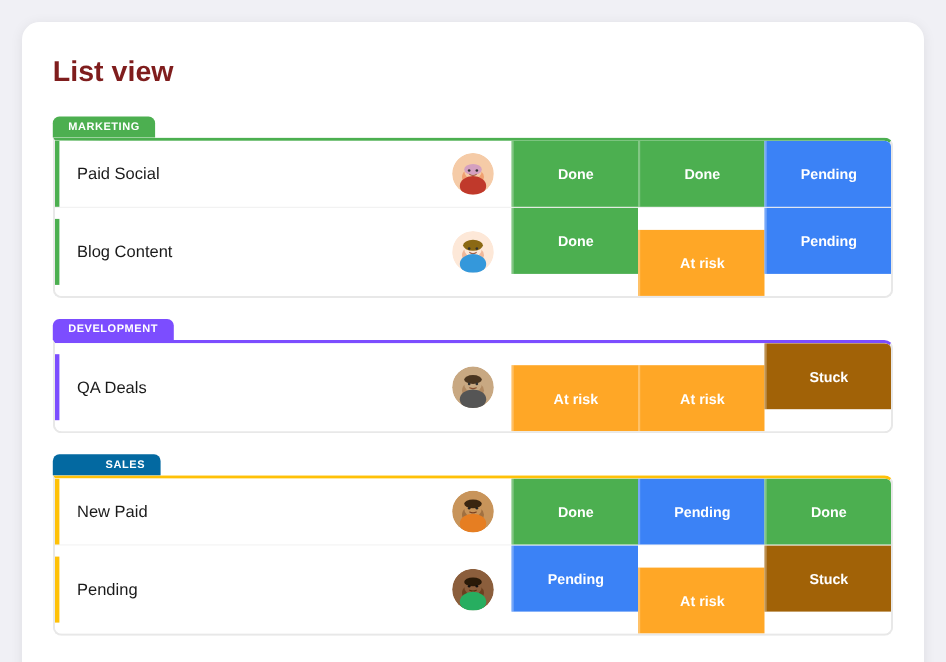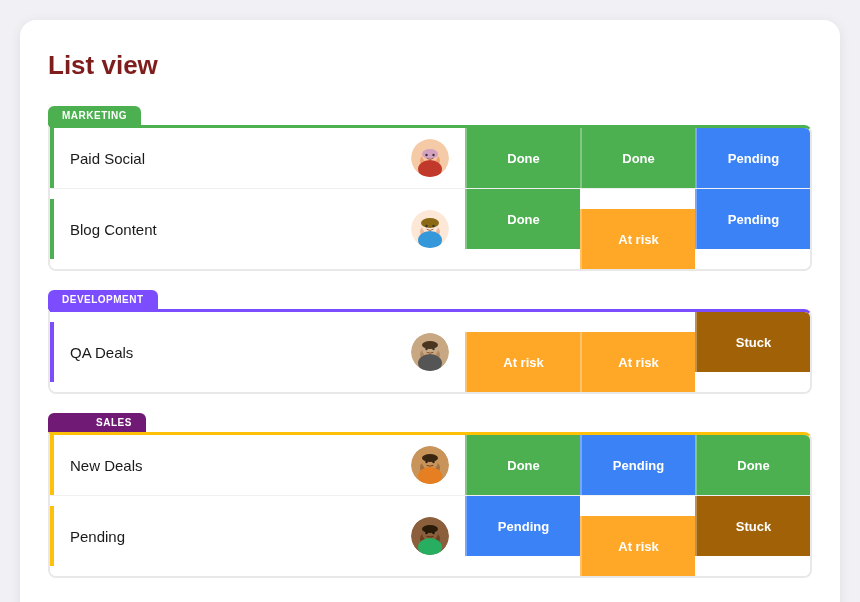--- a/index.html
+++ b/index.html
@@ -41,21 +41,21 @@
       letter-spacing: 0.5px;
       text-transform: uppercase;
     }
     .group-body {
       border: 2px solid #e8e8e8;
       border-radius: 0 8px 8px 8px;
       overflow: hidden;
     }
     .group-marketing .group-header { background: #4caf50; }
     .group-development .group-header { background: #7c4dff; text-align: center; }
-    .group-sales .group-header { background: #701a75; padding-left: 48px; }
+    .group-sales .group-header { background: #0369a1; padding-left: 48px; }
     .group-marketing .group-body { border-top: 3px solid #4caf50; }
     .group-development .group-body { border-top: 3px solid #7c4dff; }
     .group-sales .group-body { border-top: 3px solid #ffc107; }
 
     .row {
       display: flex;
       align-items: center;
       border-bottom: 1px solid #f0f0f0;
       background: #fff;
     }
@@ -183,21 +183,21 @@
               <div class="status-cell status-at-risk">At risk</div>
               <div class="status-cell status-at-risk">At risk</div>
               <div class="status-cell status-stuck">Stuck</div>
             </div>
           </div>
         </div></div>
       <div class="group group-sales"><div class="group-header">SALES</div><div class="group-body">
           <div class="row">
             <div class="row-label">
               <div class="row-left-accent"></div>
-              <div class="row-name">New Deals</div>
+              <div class="row-name">New Paid</div>
               <div class="avatar-face"><svg viewBox="0 0 38 38" xmlns="http://www.w3.org/2000/svg">
       <circle cx="19" cy="19" r="19" fill="#c8945a"></circle>
       <ellipse cx="19" cy="22" rx="10" ry="8" fill="#a07040"></ellipse>
       <circle cx="19" cy="16" r="8" fill="#c8945a"></circle>
       <ellipse cx="19" cy="12" rx="8" ry="4" fill="#3a2510"></ellipse>
       <circle cx="15.5" cy="16" r="1.2" fill="#222"></circle>
       <circle cx="22.5" cy="16" r="1.2" fill="#222"></circle>
       <path d="M16 19.5 Q19 21 22 19.5" stroke="#7a4020" stroke-width="1" fill="none" stroke-linecap="round"></path>
       <ellipse cx="19" cy="30" rx="12" ry="9" fill="#e67e22"></ellipse>
     </svg></div>

